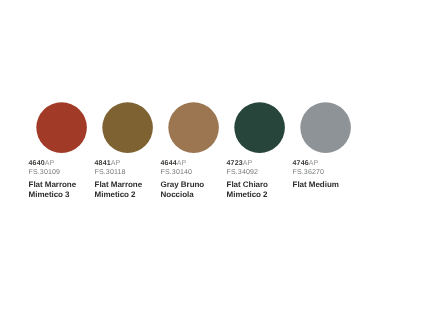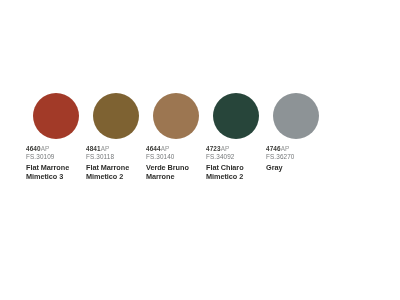--- a/index.html
+++ b/index.html
@@ -111,40 +111,40 @@
             <div>Mimetico 2</div>
           </div>
         </div>
       </div>
       <div class="swatch-cell">
         <div class="swatch-disc" style="background: rgb(156, 118, 81);"></div>
         <div class="swatch-info">
           <div class="code-line"><span>4644</span><span class="code-suffix">AP</span></div>
           <div class="fs-line">FS.30140</div>
           <div class="name-line">
-            <div>Verde Bruno</div>
-            <div>Marrone</div>
+            <div>Gray Bruno</div>
+            <div>Nocciola</div>
           </div>
         </div>
       </div>
       <div class="swatch-cell">
         <div class="swatch-disc" style="background: rgb(39, 69, 58);"></div>
         <div class="swatch-info">
           <div class="code-line"><span>4723</span><span class="code-suffix">AP</span></div>
           <div class="fs-line">FS.34092</div>
           <div class="name-line">
             <div>Flat Chiaro</div>
             <div>Mimetico 2</div>
           </div>
         </div>
       </div>
       <div class="swatch-cell">
         <div class="swatch-disc" style="background: rgb(141, 147, 150);"></div>
         <div class="swatch-info">
           <div class="code-line"><span>4746</span><span class="code-suffix">AP</span></div>
           <div class="fs-line">FS.36270</div>
           <div class="name-line">
-            <div>Gray</div>
+            <div>Flat Medium</div>
           </div>
         </div>
       </div>
     </div>
 </div>
 
 </body></html>

